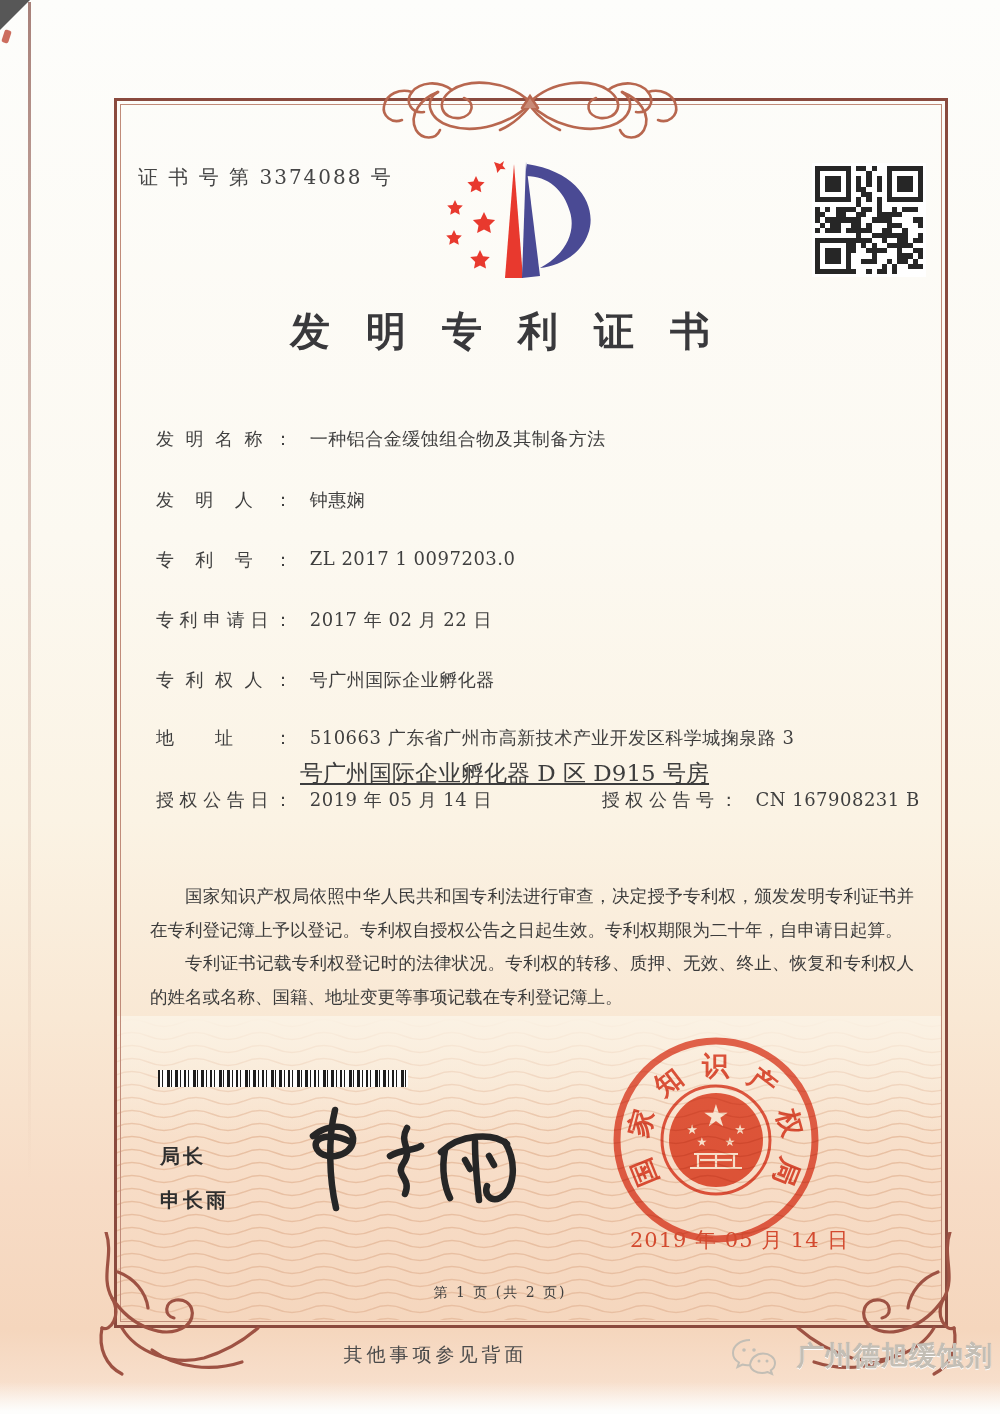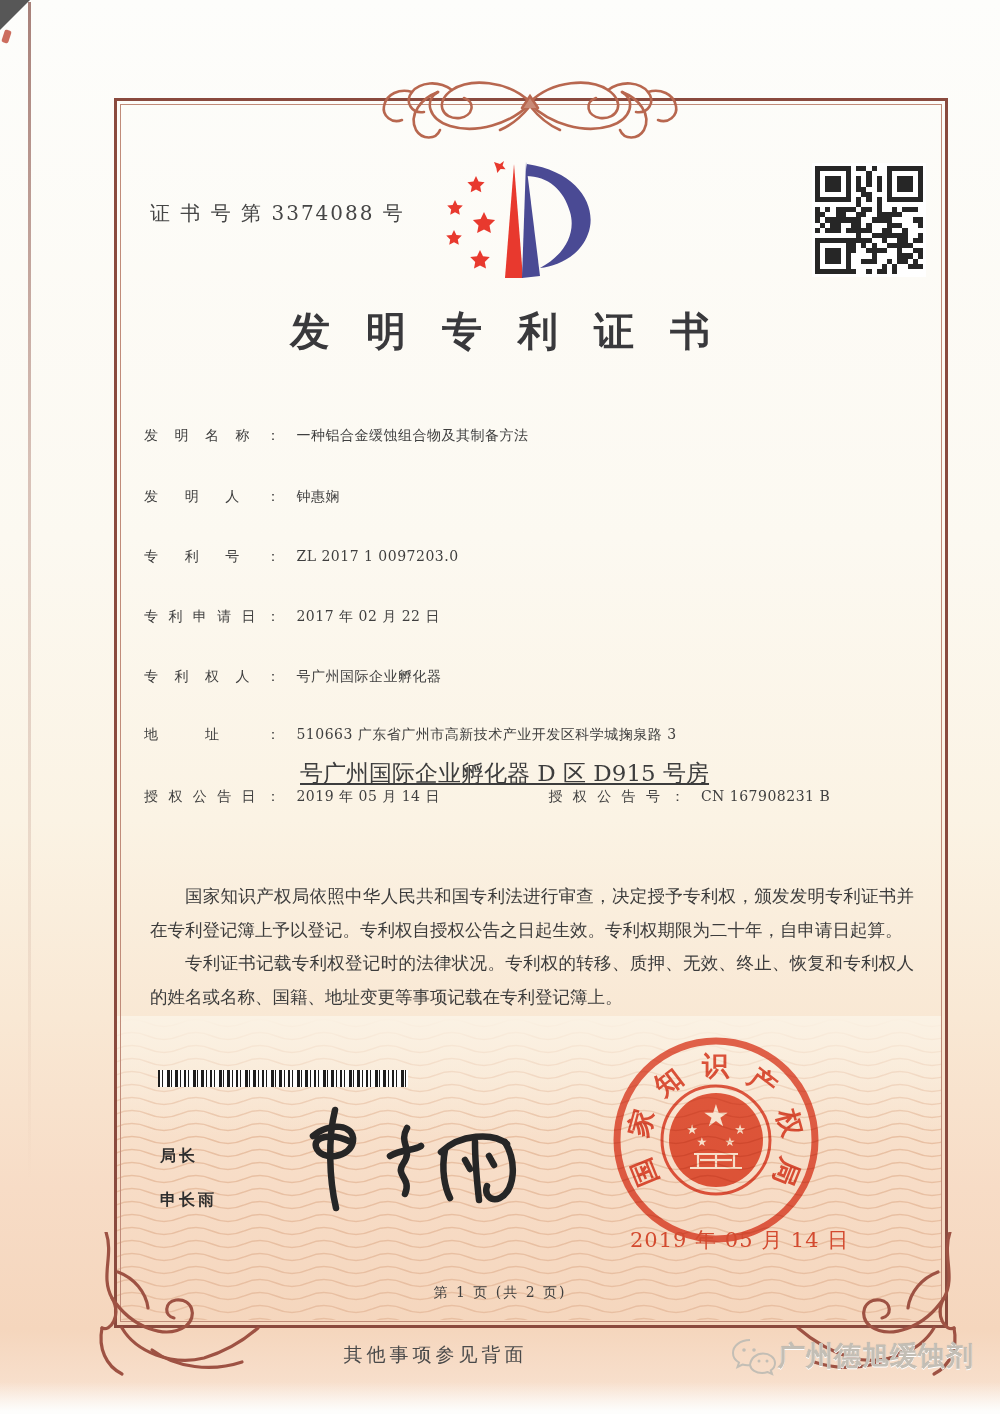--- a/index.html
+++ b/index.html
@@ -15,52 +15,52 @@
   .bottom-fade{position:absolute;left:0;top:1382px;width:1000px;height:32px;background:linear-gradient(180deg,rgba(255,255,255,0),#fdfdfc 90%);}
   
   .waves{position:absolute;left:116px;top:1016px;width:826px;height:304px;z-index:1;opacity:.9;}
   .wave-fade{position:absolute;left:116px;top:1016px;width:826px;height:120px;z-index:1;
     background:linear-gradient(180deg,#fbf2e4 0%,rgba(251,242,228,0) 100%);}
   
   .frame{position:absolute;left:114px;top:98px;width:828px;height:1224px;border:3px solid #8a4a3e;z-index:2;}
   .frame-inner{position:absolute;left:3px;top:3px;right:3px;bottom:3px;border:1px solid #c08b79;}
   .ornament{position:absolute;z-index:3;}
   
-  .cert-no{position:absolute;left:150px;top:164px;font-size:20px;letter-spacing:2px;color:#454545;z-index:4;margin-top:36px;}
+  .cert-no{position:absolute;left:138px;top:164px;font-size:20px;letter-spacing:2px;color:#454545;z-index:4;}
   .logo{position:absolute;left:428px;top:150px;z-index:4;}
   .qr{position:absolute;left:812px;top:163px;width:114px;height:114px;background:#fff;padding:3px;box-sizing:border-box;
       display:grid;grid-template-columns:repeat(21,1fr);grid-template-rows:repeat(21,1fr);z-index:4;}
   .qr div{width:100%;height:100%;}
   .qr .on{background:#262626;}
   .title{position:absolute;left:0;top:304px;width:1000px;text-align:center;font-size:40px;font-weight:bold;
          letter-spacing:36px;transform:translateX(18px);color:#39393c;z-index:4;}
   
-  .frow{position:absolute;left:144px;width:780px;font-size:14px;color:#3f3f3f;z-index:4;white-space:nowrap;}
+  .frow{position:absolute;left:156px;width:780px;font-size:18px;color:#3f3f3f;z-index:4;white-space:nowrap;}
   .flabel{display:inline-block;width:136px;text-align:justify;text-align-last:justify;vertical-align:top;}
   .fvalue{display:inline-block;margin-left:12px;letter-spacing:.5px;}
   .addr2{position:absolute;left:300px;top:758px;font-size:23px;z-index:4;text-decoration:underline;}
   .pair2{margin-left:104px;}
   
   .body-text{position:absolute;left:150px;top:880px;width:764px;font-size:17.5px;line-height:1.92;
              text-align:justify;color:#3c3c3c;z-index:4;}
   .body-text p{margin:0;text-indent:2em;}
   
   .barcode{position:absolute;left:158px;top:1070px;width:250px;height:17px;z-index:4;
     background:repeating-linear-gradient(90deg,#1c1c1c 0 2px,#fdfdfd 2px 4px,#1c1c1c 4px 5px,#fdfdfd 5px 9px,#1c1c1c 9px 12px,#fdfdfd 12px 13px,#1c1c1c 13px 14px,#fdfdfd 14px 17px,#1c1c1c 17px 20px,#fdfdfd 20px 22px,#1c1c1c 22px 23px,#fdfdfd 23px 26px);}
   .signer{position:absolute;left:160px;top:1134px;font-family:"DejaVu Sans","Liberation Sans",sans-serif;
-          font-size:16px;font-weight:600;color:#2e2e2e;line-height:44px;letter-spacing:3px;z-index:5;}
+          font-size:20px;font-weight:600;color:#2e2e2e;line-height:44px;letter-spacing:3px;z-index:5;}
   .signature{position:absolute;left:295px;top:1096px;z-index:5;}
   .seal{position:absolute;left:610px;top:1034px;width:212px;height:212px;z-index:5;opacity:.93;mix-blend-mode:multiply;}
   .seal-org{position:absolute;left:0;top:0;width:212px;height:212px;}
   .seal-org span{position:absolute;font-family:"DejaVu Sans","Liberation Sans",sans-serif;font-weight:bold;
                  font-size:27px;color:#dd4a32;}
   .seal-date{position:absolute;left:630px;top:1226px;font-size:21px;color:#d34a2f;letter-spacing:1px;z-index:5;}
   .page-num{position:absolute;left:0;top:1284px;width:1000px;text-align:center;font-size:14px;letter-spacing:2px;color:#3f3f3f;z-index:4;}
   .back-note{position:absolute;left:0;top:1342px;width:871px;text-align:center;font-size:19px;letter-spacing:4px;color:#4a4a4a;z-index:4;}
-  .watermark{position:absolute;left:730px;top:1336px;display:flex;align-items:center;gap:0;z-index:4;
+  .watermark{position:absolute;left:730px;top:1336px;display:flex;align-items:center;gap:19px;z-index:4;
              color:#c3beb5;font-family:"DejaVu Sans","Liberation Sans",sans-serif;font-size:27px;font-weight:bold;letter-spacing:1px;
              text-shadow:0 1px 0 #fff, 0 0 1px #aaa49a;}
 </style>
 </head>
 <body>
 
 <div class="page">
 
   <div class="corner-mark"></div>
   <div class="red-speck"></div>

